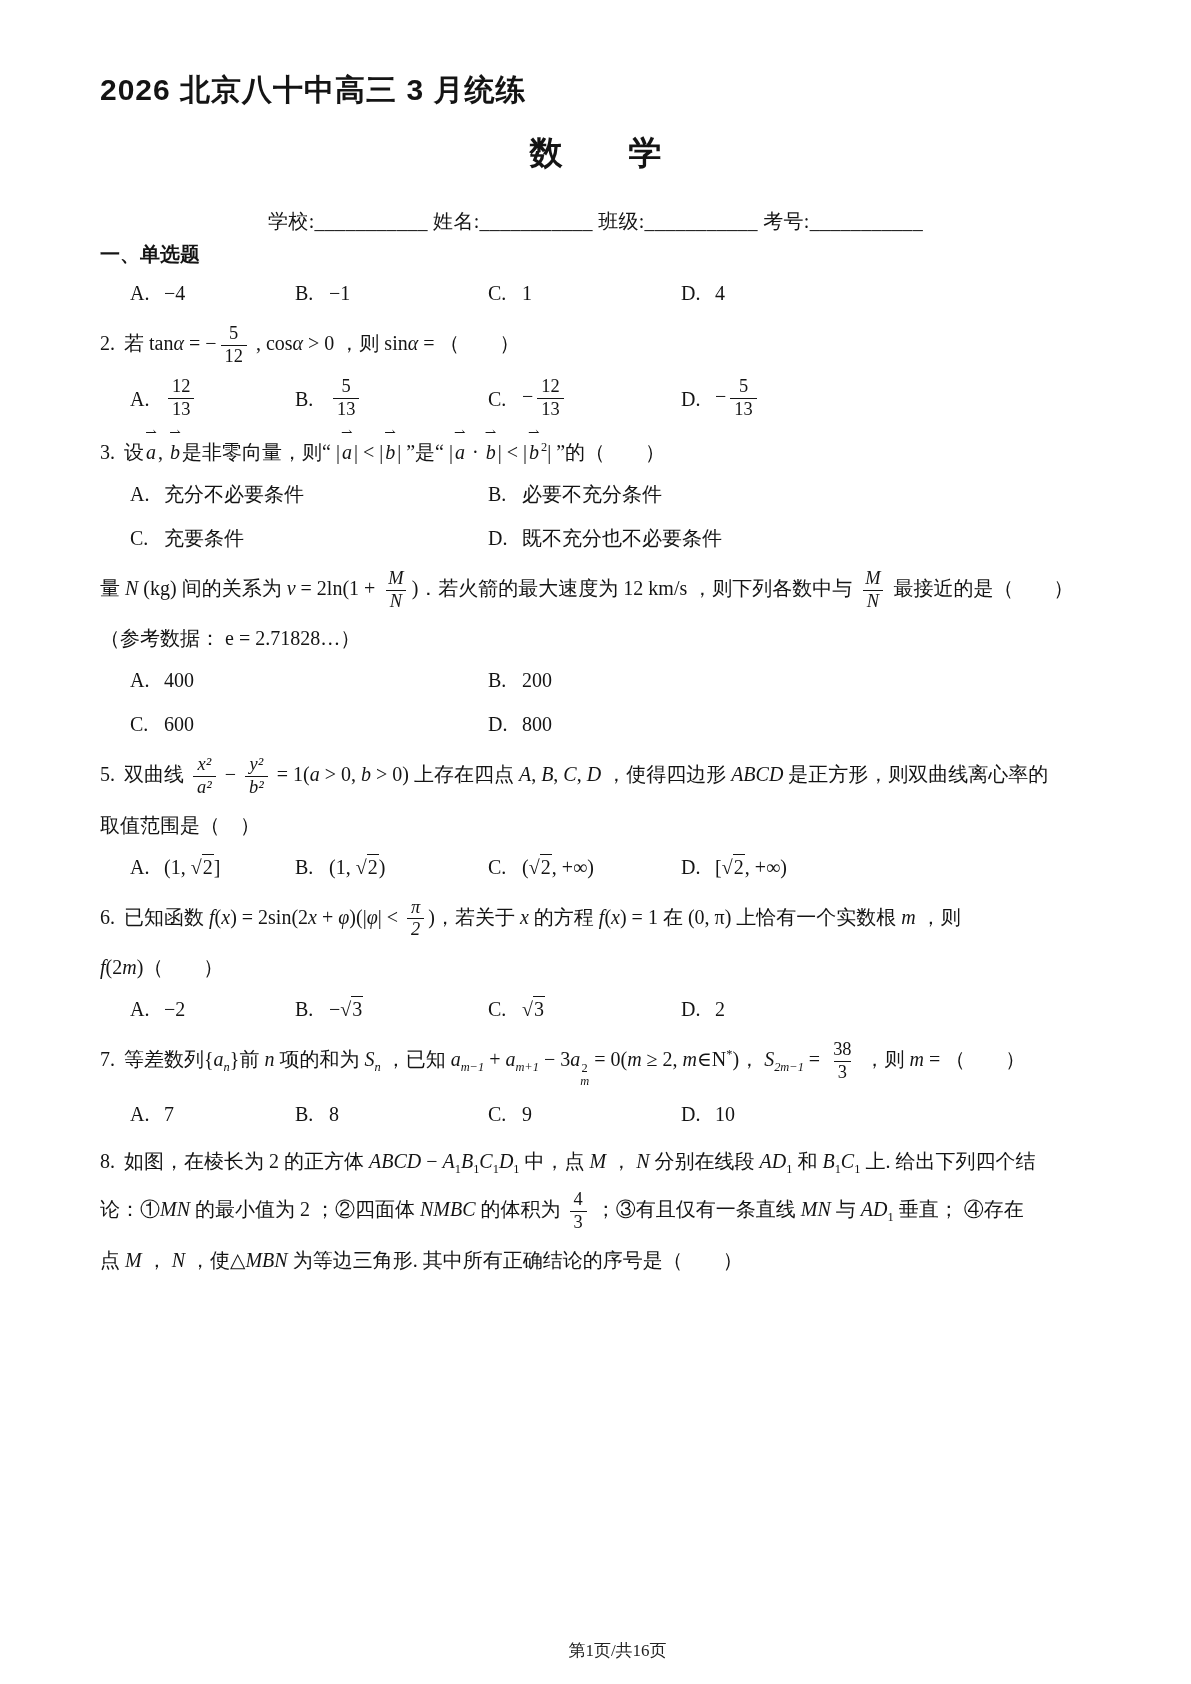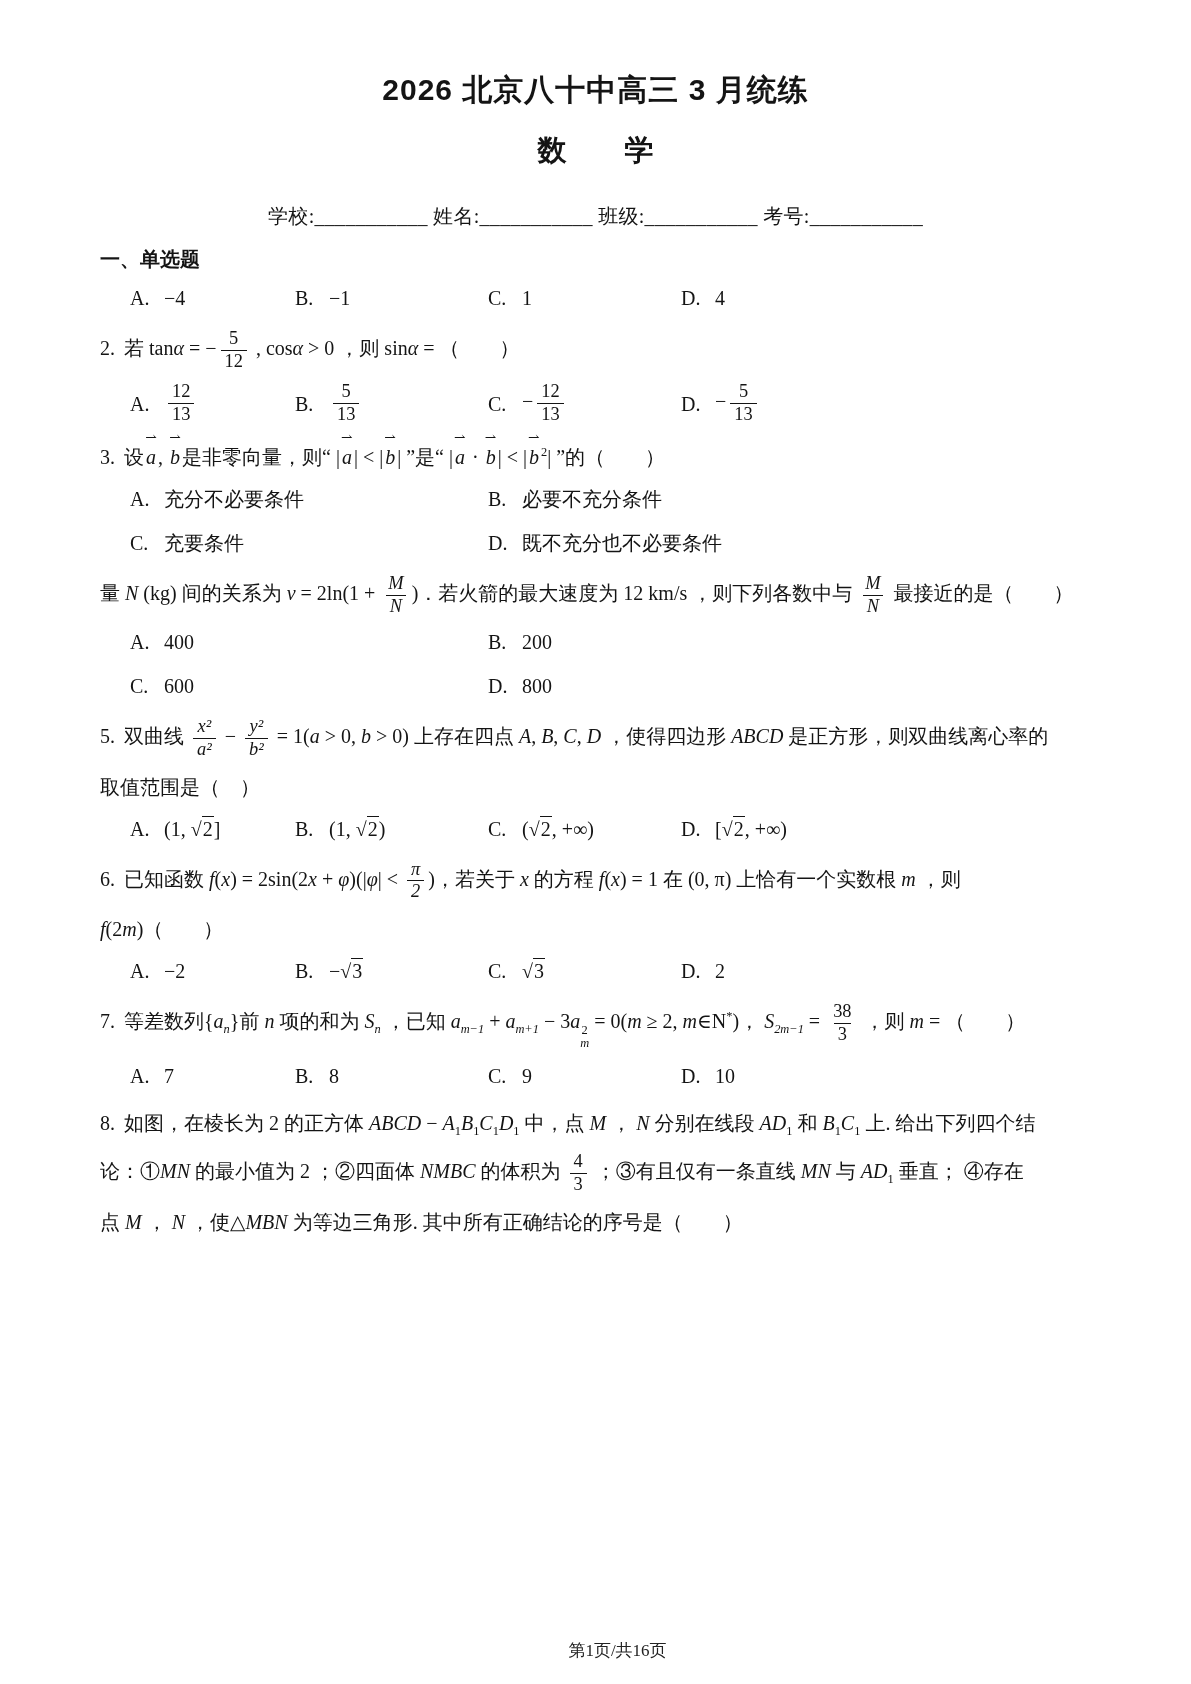--- a/index.html
+++ b/index.html
@@ -5,31 +5,31 @@
   * { box-sizing: border-box; }
   html,body { margin:0; padding:0; background:#e8e8e8; }
   .page {
     width:1191px; height:1684px; margin:0 auto; position:relative;
     background:#ffffff; padding:56px 100px 0;
     font-family:"Liberation Serif","DejaVu Serif",serif;
     font-size:20px; color:#141414;
   }
   .title {
     font-family:"Liberation Sans","DejaVu Sans",sans-serif;
-    font-size:30px; font-weight:700; text-align:center;
+    font-size:30px; font-weight:700; text-align:left;
     margin:14px 0 20px; letter-spacing:1px;
   }
   .subject {
     font-family:"Liberation Sans","DejaVu Sans",sans-serif;
-    font-size:29px; font-weight:700; text-align:center; margin:16px 0 32px;
+    font-size:33px; font-weight:700; text-align:center; margin:16px 0 32px;
   }
   .info { text-align:center; margin:0 0 0; font-size:20px; letter-spacing:.3px; }
   .section {
     font-family:"Liberation Sans","DejaVu Sans",sans-serif;
-    font-weight:700; font-size:20px; margin:16px 0 8px;
+    font-weight:700; font-size:20px; margin:6px 0 8px;
   }
   .q { margin:0 0 4px; }
   .line { margin:9px 0; line-height:1.7; }
   .qnum { margin-right:9px; }
   .opts { display:grid; margin:9px 0 14px 30px; row-gap:12px; line-height:1.6; align-items:center; }
   .cols4 { grid-template-columns:165px 193px 193px 1fr; }
   .cols2 { grid-template-columns:358px 1fr; }
   .opt { display:flex; align-items:center; }
   .olabel { min-width:34px; }
   .it { font-style:italic; }
@@ -151,20 +151,23 @@
   <div class="q">
     <div class="line">
       <span class="stxt">量 <span class="it">N</span> (kg) 间的关系为 <span class="it">v</span> = 2ln(1 + <span class="frac it">
             <span class="num">M</span>
             <span class="den">N</span>
           </span>)．若火箭的最大速度为 12 km/s ，则下列各数中与 <span class="frac it">
             <span class="num">M</span>
             <span class="den">N</span>
           </span> 最接近的是（　　）</span>
     </div>
+    <div class="line">
+      <span class="stxt">（参考数据： e = 2.71828…）</span>
+    </div>
     <div class="opts cols2">
       <span class="opt">
           <span class="olabel">A.</span>
           <span class="otext">400</span>
         </span>
       <span class="opt">
           <span class="olabel">B.</span>
           <span class="otext">200</span>
         </span>
       <span class="opt">

